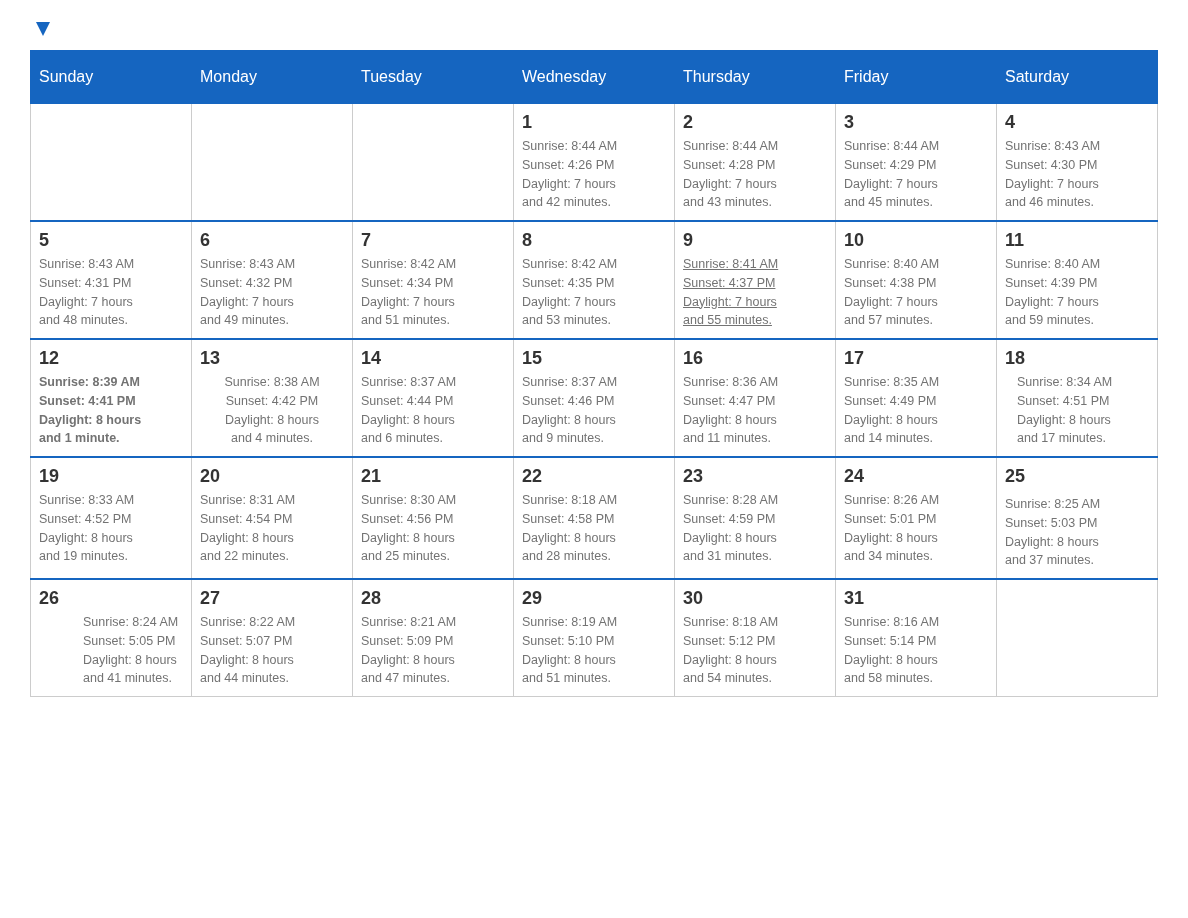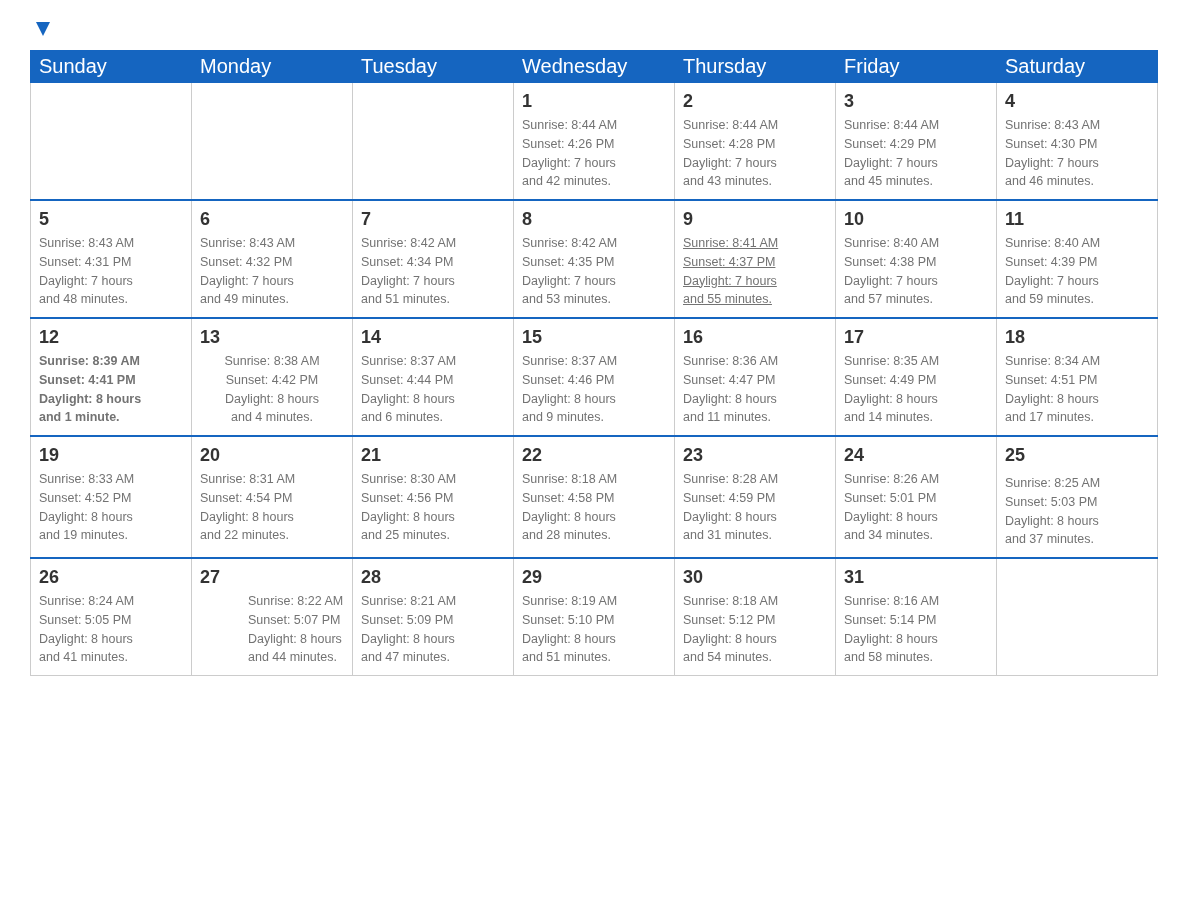--- a/index.html
+++ b/index.html
@@ -44,22 +44,22 @@
       margin-top: 4px;
     }
     .calendar {
       width: 100%;
       border-collapse: collapse;
       margin-top: 10px;
     }
     .calendar th {
       background-color: #1565c0;
       color: #fff;
-      padding: 4px 8px;
-      font-size: 20px;
+      padding: 17px 8px;
+      font-size: 16px;
       font-weight: normal;
       text-align: left;
       border: 1px solid #1565c0;
     }
     .calendar td {
       vertical-align: top;
       padding: 8px;
       border: 1px solid #ccc;
       width: 14.28%;
       font-size: 13px;
@@ -244,21 +244,21 @@
         </td>
         <td>
           <span class="day-number">17</span>
           <div class="day-info" style="white-space: pre-line;">Sunrise: 8:35 AM
 Sunset: 4:49 PM
 Daylight: 8 hours
 and 14 minutes.</div>
         </td>
         <td>
           <span class="day-number">18</span>
-          <div class="day-info" style="white-space: pre-line;">Sunrise: 8:34 AM
+          <div class="day-info" style="white-space: pre-line; margin-left: 12px;">Sunrise: 8:34 AM
 Sunset: 4:51 PM
 Daylight: 8 hours
 and 17 minutes.</div>
         </td>
       </tr>
       <tr class="row-border">
         <td>
           <span class="day-number">19</span>
           <div class="day-info" style="white-space: pre-line;">Sunrise: 8:33 AM
 Sunset: 4:52 PM
@@ -304,28 +304,28 @@
           <span class="day-number">25</span>
           <div class="day-info" style="white-space: pre-line; margin-top: 8px;">Sunrise: 8:25 AM
 Sunset: 5:03 PM
 Daylight: 8 hours
 and 37 minutes.</div>
         </td>
       </tr>
       <tr class="row-border">
         <td>
           <span class="day-number">26</span>
-          <div class="day-info" style="white-space: pre-line;">Sunrise: 8:24 AM
+          <div class="day-info" style="white-space: pre-line; margin-left: 44px;">Sunrise: 8:24 AM
 Sunset: 5:05 PM
 Daylight: 8 hours
 and 41 minutes.</div>
         </td>
         <td>
           <span class="day-number">27</span>
-          <div class="day-info" style="white-space: pre-line; margin-left: 48px;">Sunrise: 8:22 AM
+          <div class="day-info" style="white-space: pre-line;">Sunrise: 8:22 AM
 Sunset: 5:07 PM
 Daylight: 8 hours
 and 44 minutes.</div>
         </td>
         <td>
           <span class="day-number">28</span>
           <div class="day-info" style="white-space: pre-line;">Sunrise: 8:21 AM
 Sunset: 5:09 PM
 Daylight: 8 hours
 and 47 minutes.</div>

